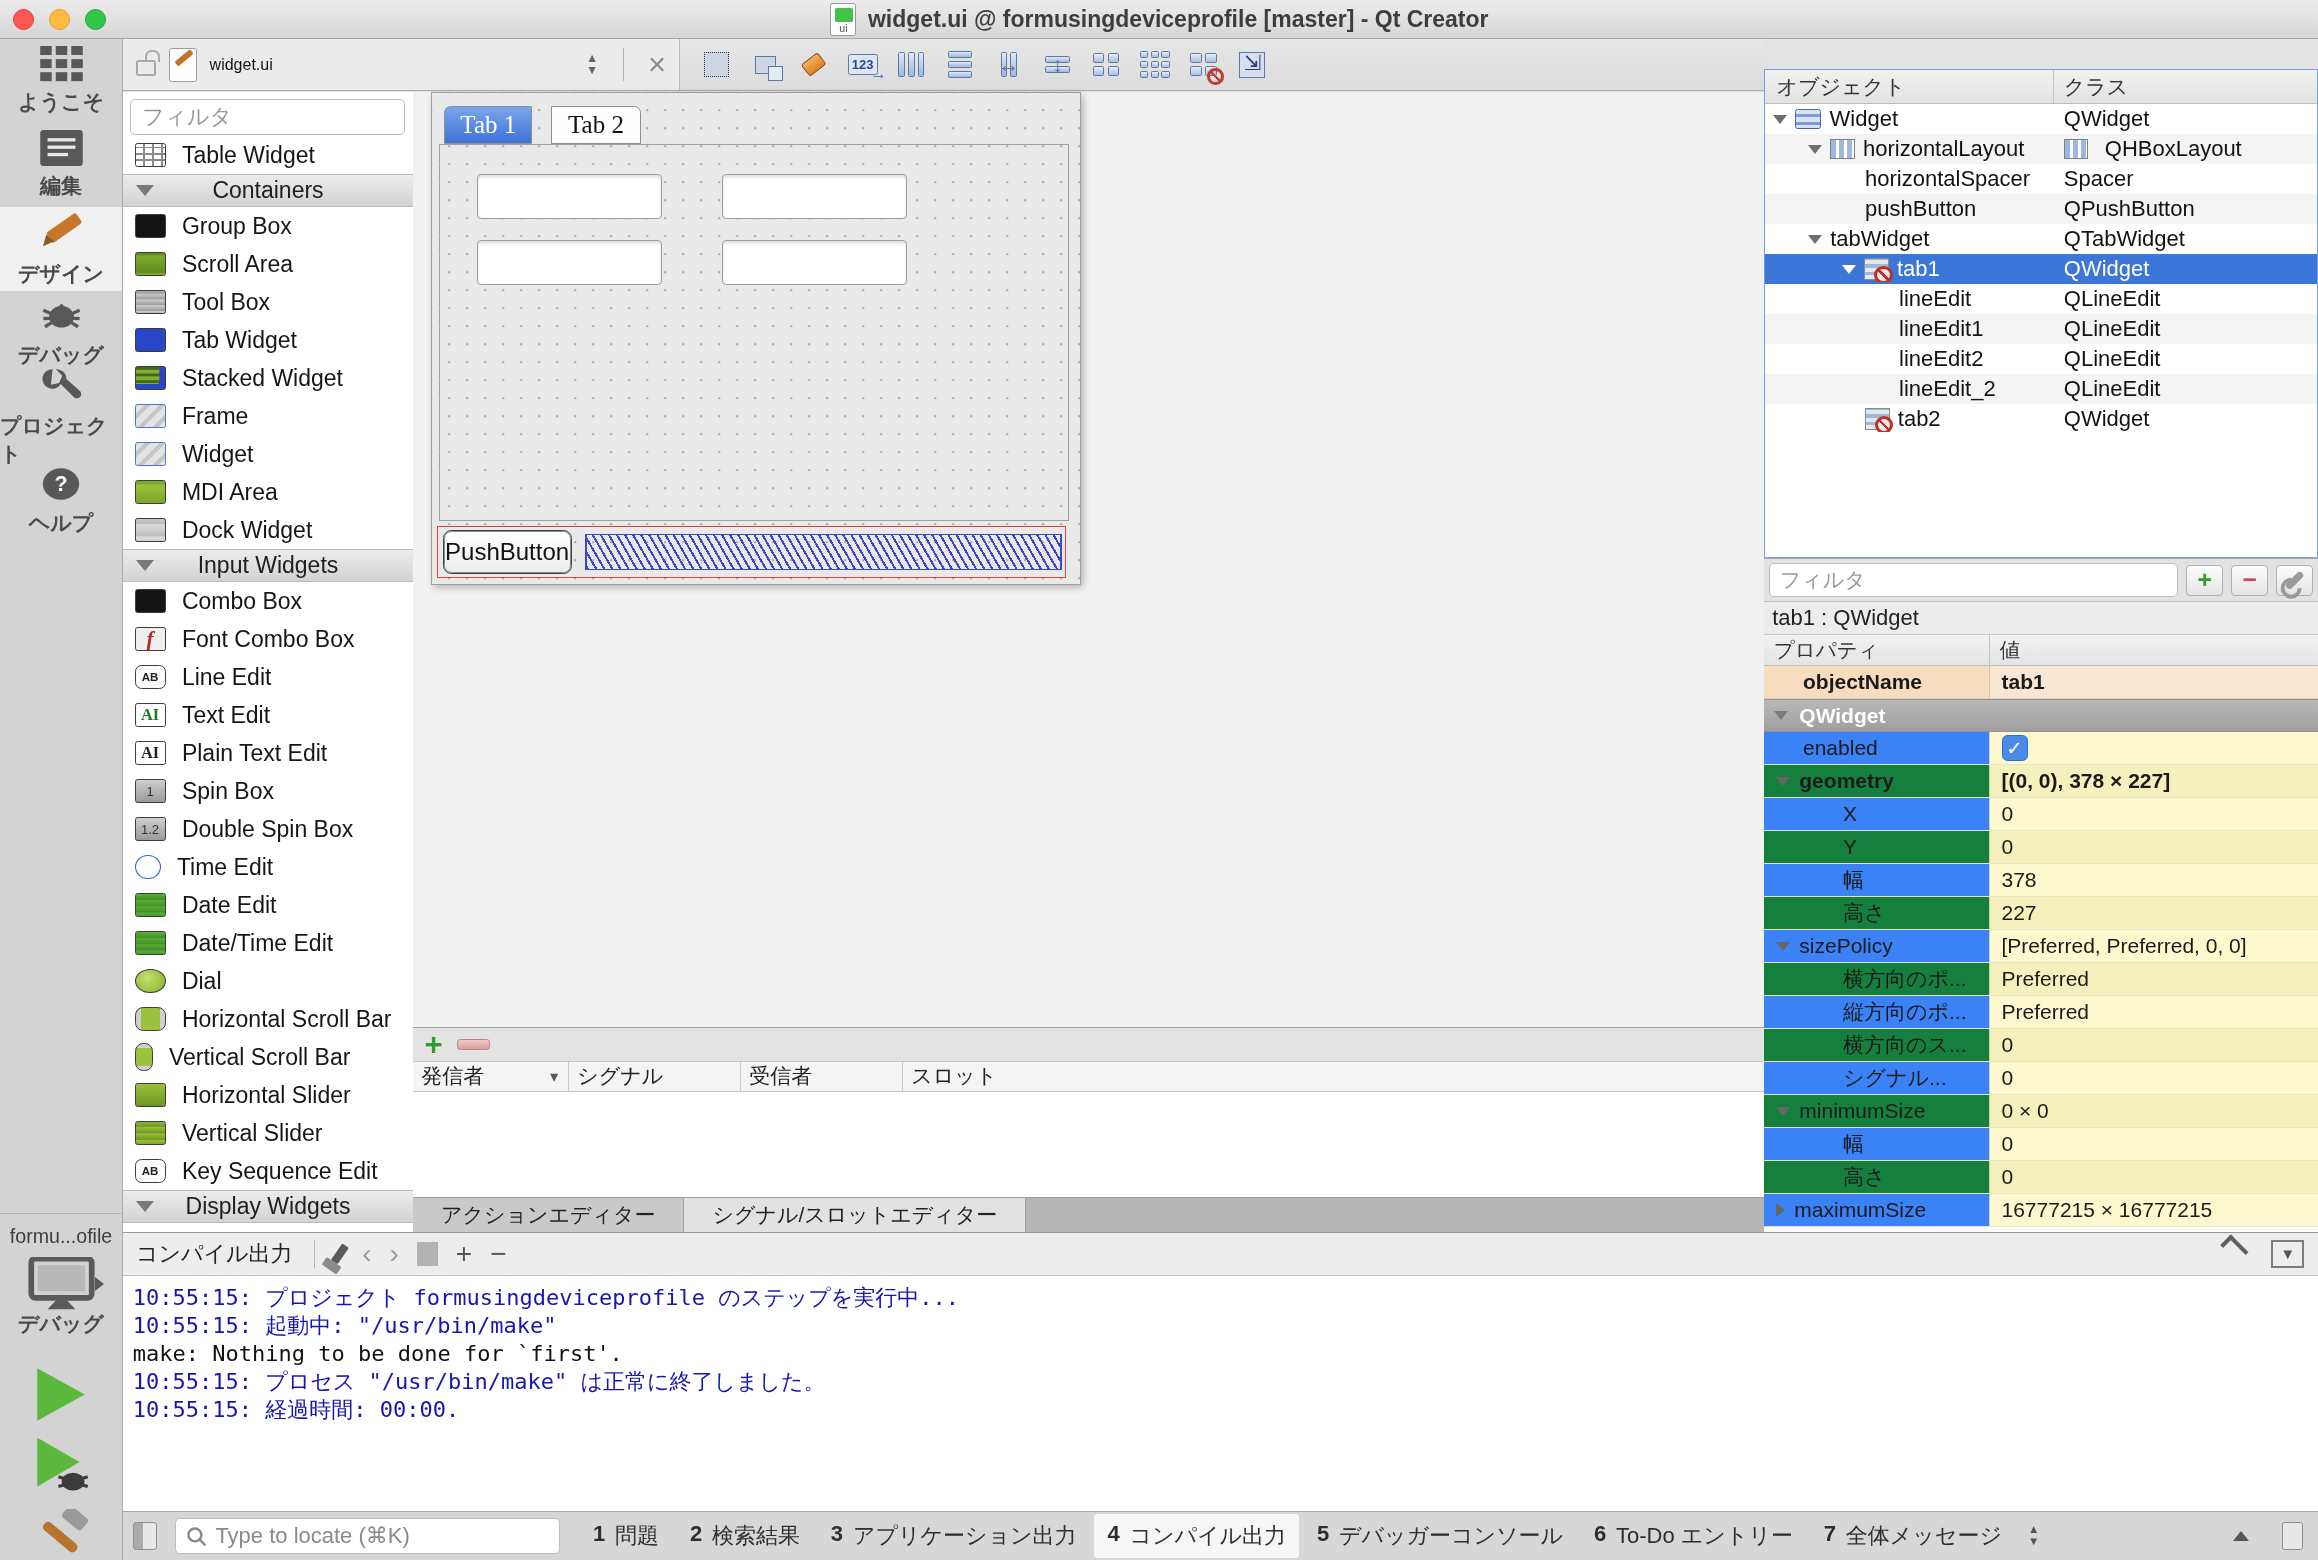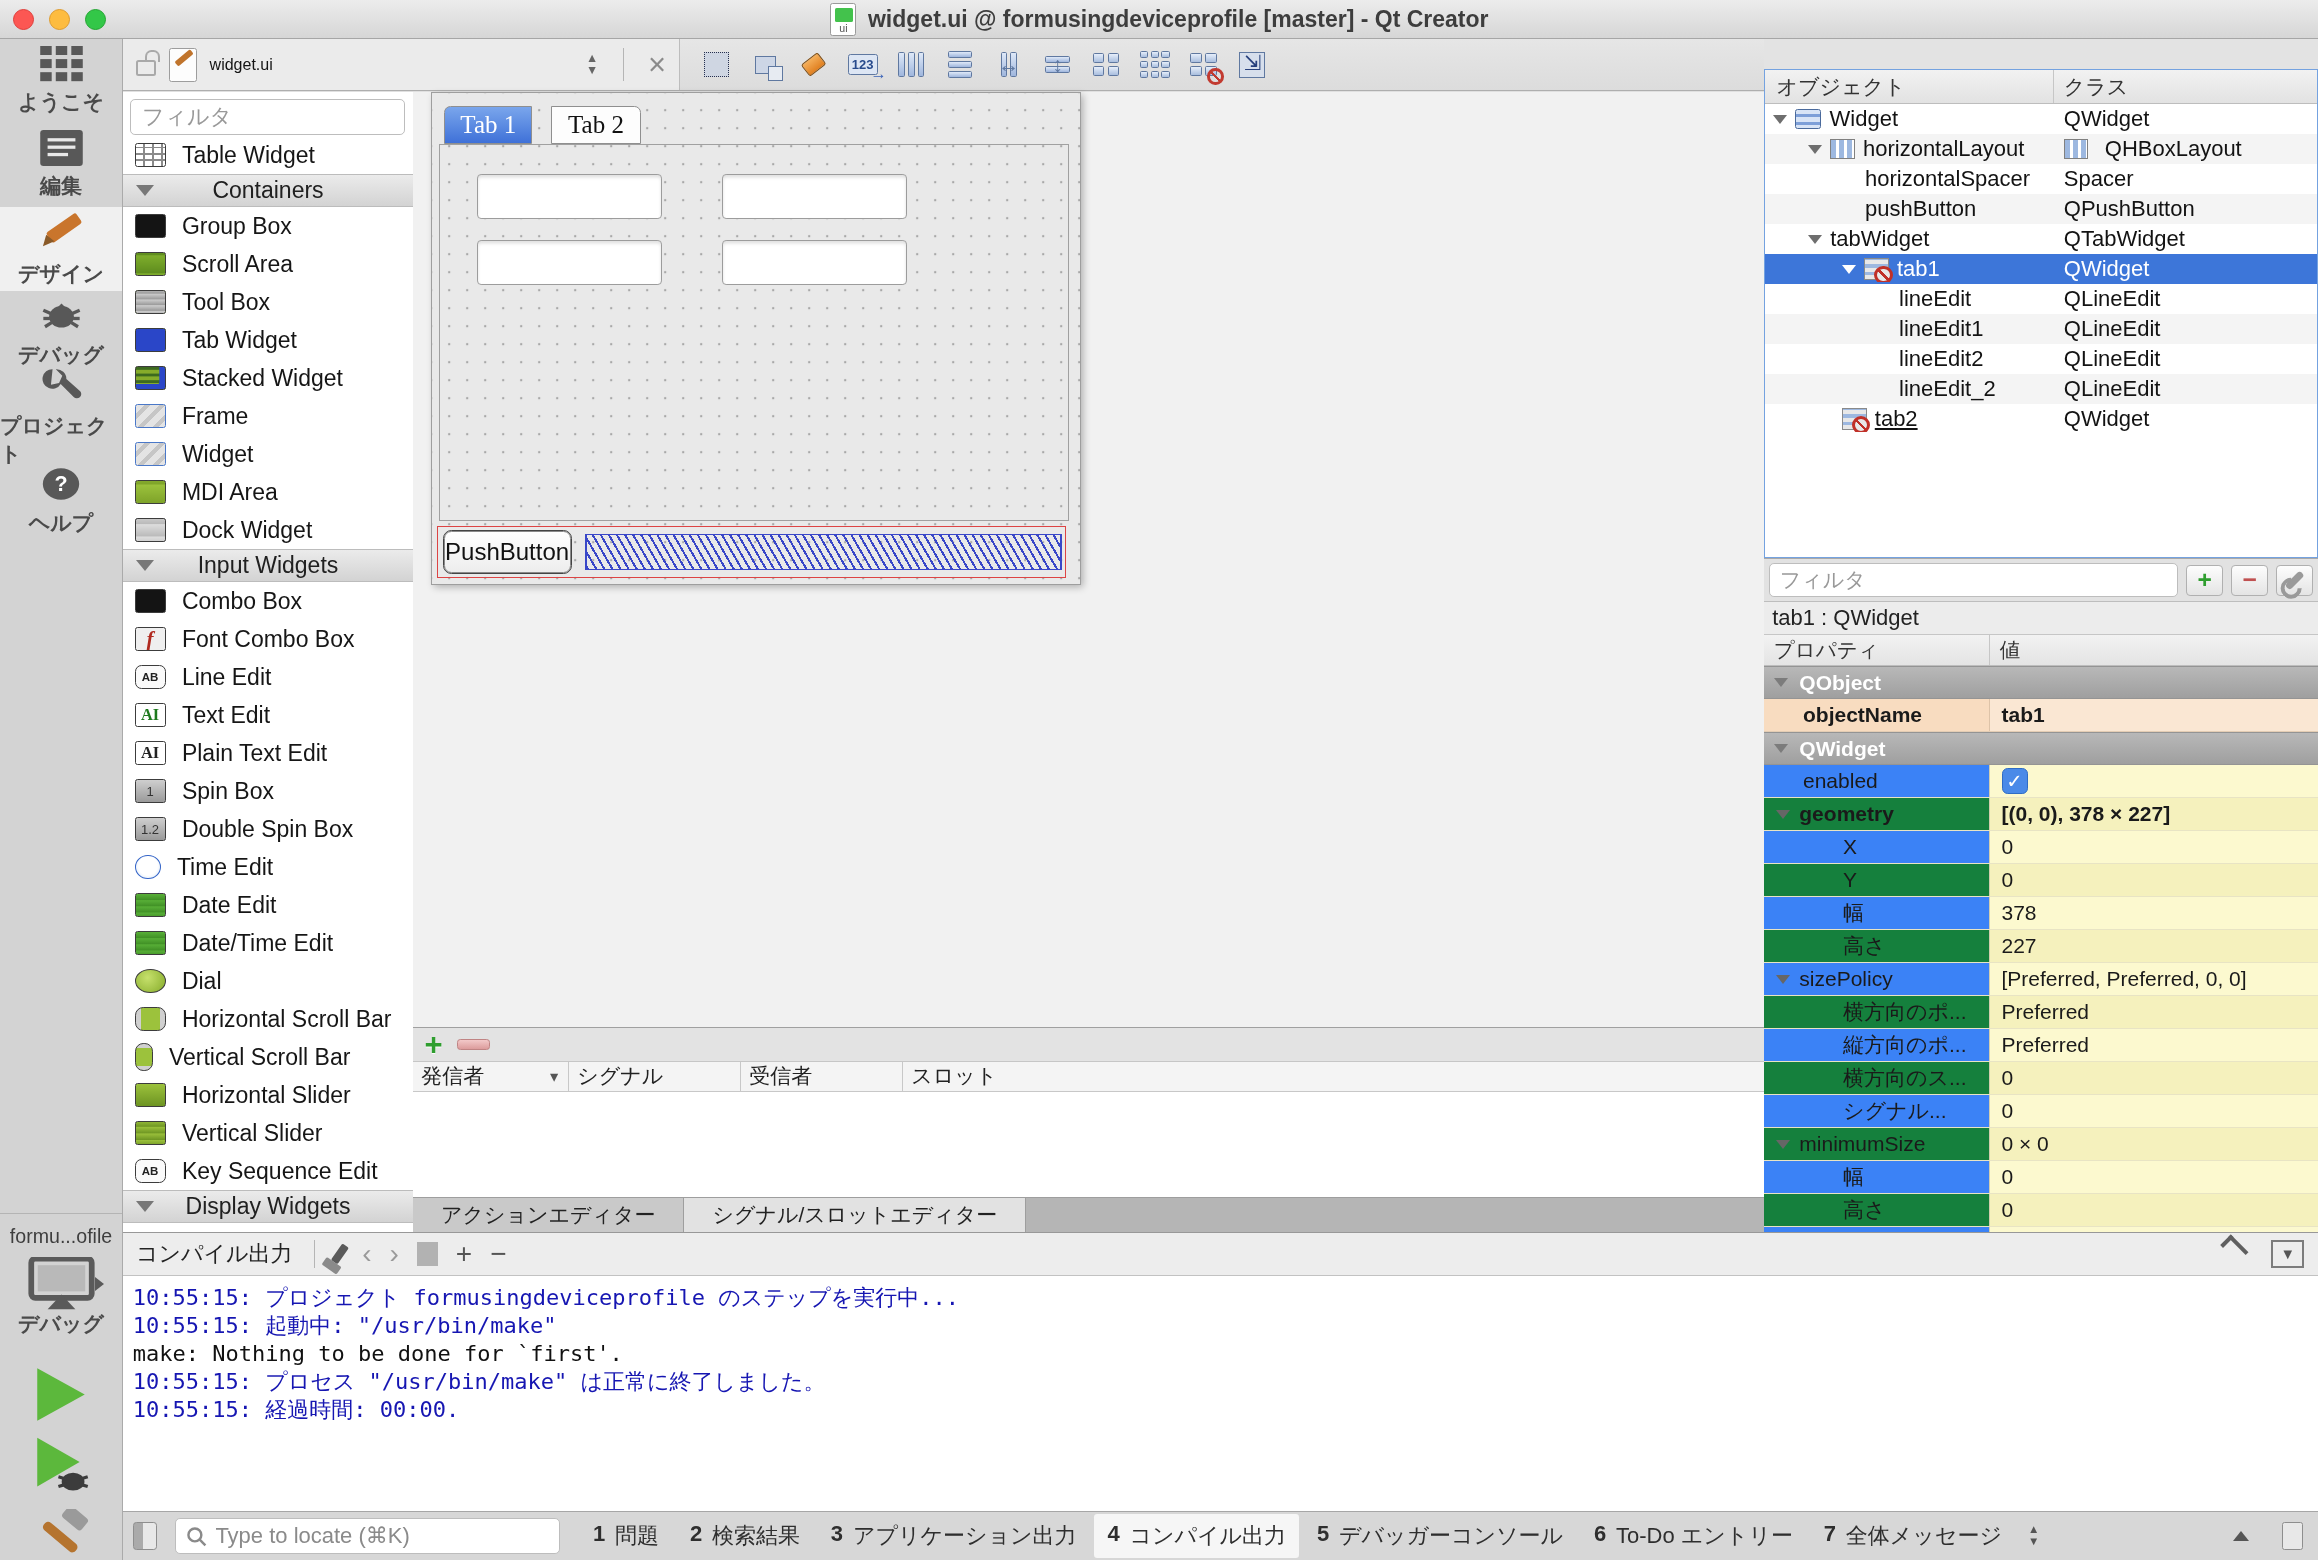--- a/index.html
+++ b/index.html
@@ -652,21 +652,21 @@
           <div class="oi-row alt">
             <span class="oi-obj" style="padding-left: 111px;">
               <span style="width: 23px; flex: 0 0 auto;"></span>
               <span>lineEdit_2</span>
             </span>
             <span class="oi-cls">
               <span>QLineEdit</span>
             </span>
           </div>
           <div class="oi-row">
-            <span class="oi-obj" style="padding-left: 54px; text-decoration: underline;">
+            <span class="oi-obj" style="padding-left: 77px;">
               <span style="width: 23px; flex: 0 0 auto;"></span>
               <span class="ic ic-page"></span>
               <span>tab2</span>
             </span>
             <span class="oi-cls">
               <span>QWidget</span>
             </span>
           </div>
         </div>
     </div>
@@ -680,24 +680,20 @@
         <span class="mini-btn">
             <span class="wrench-glyph"></span>
           </span>
       </div>
       <div id="pr-selection">tab1 : QWidget</div>
       <div id="pr-colhead">
         <span class="h1">プロパティ</span>
         <span class="h2">値</span>
       </div>
       <div id="pr-rows">
-          <div class="pr-row group">
-            <span class="ptri-d gtri"></span>
-            <span>QObject</span>
-          </div>
           <div class="pr-row peach">
             <span class="pr-name" style="padding-left: 39px;">
               <span class="b">objectName</span>
             </span>
             <span class="pr-val">
               <span class="b">tab1</span>
             </span>
           </div>
           <div class="pr-row group">
             <span class="ptri-d gtri"></span>

